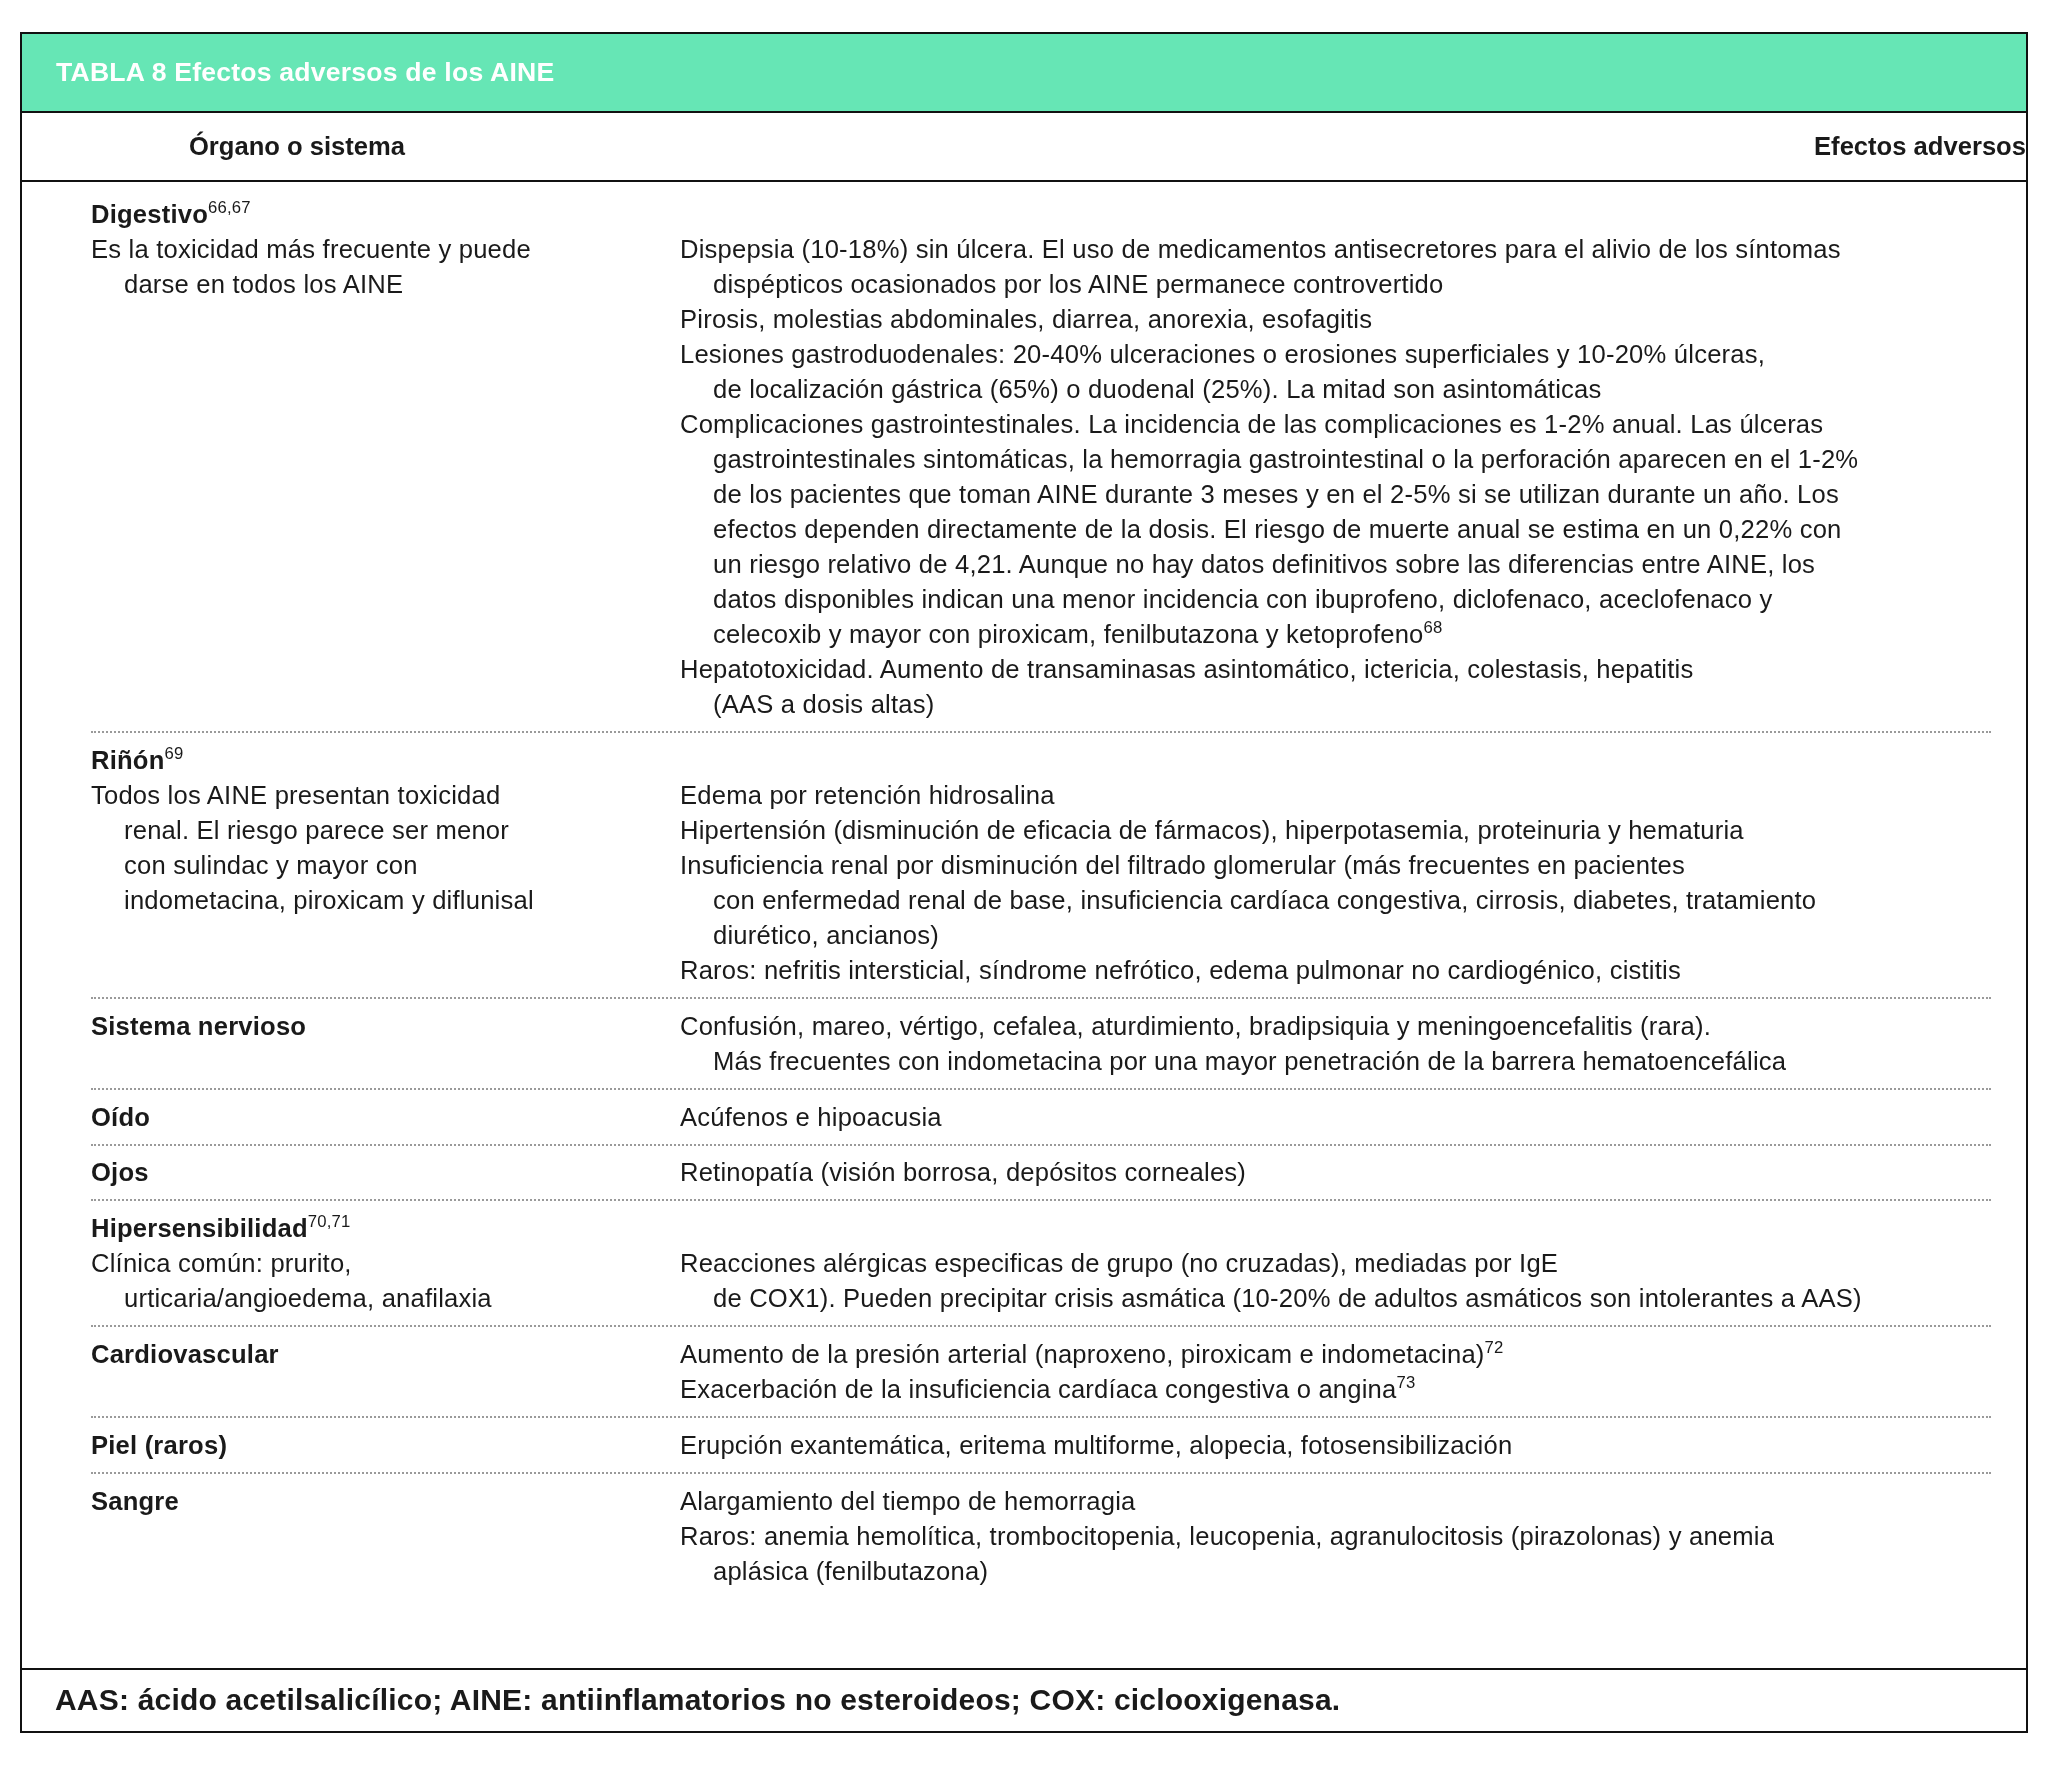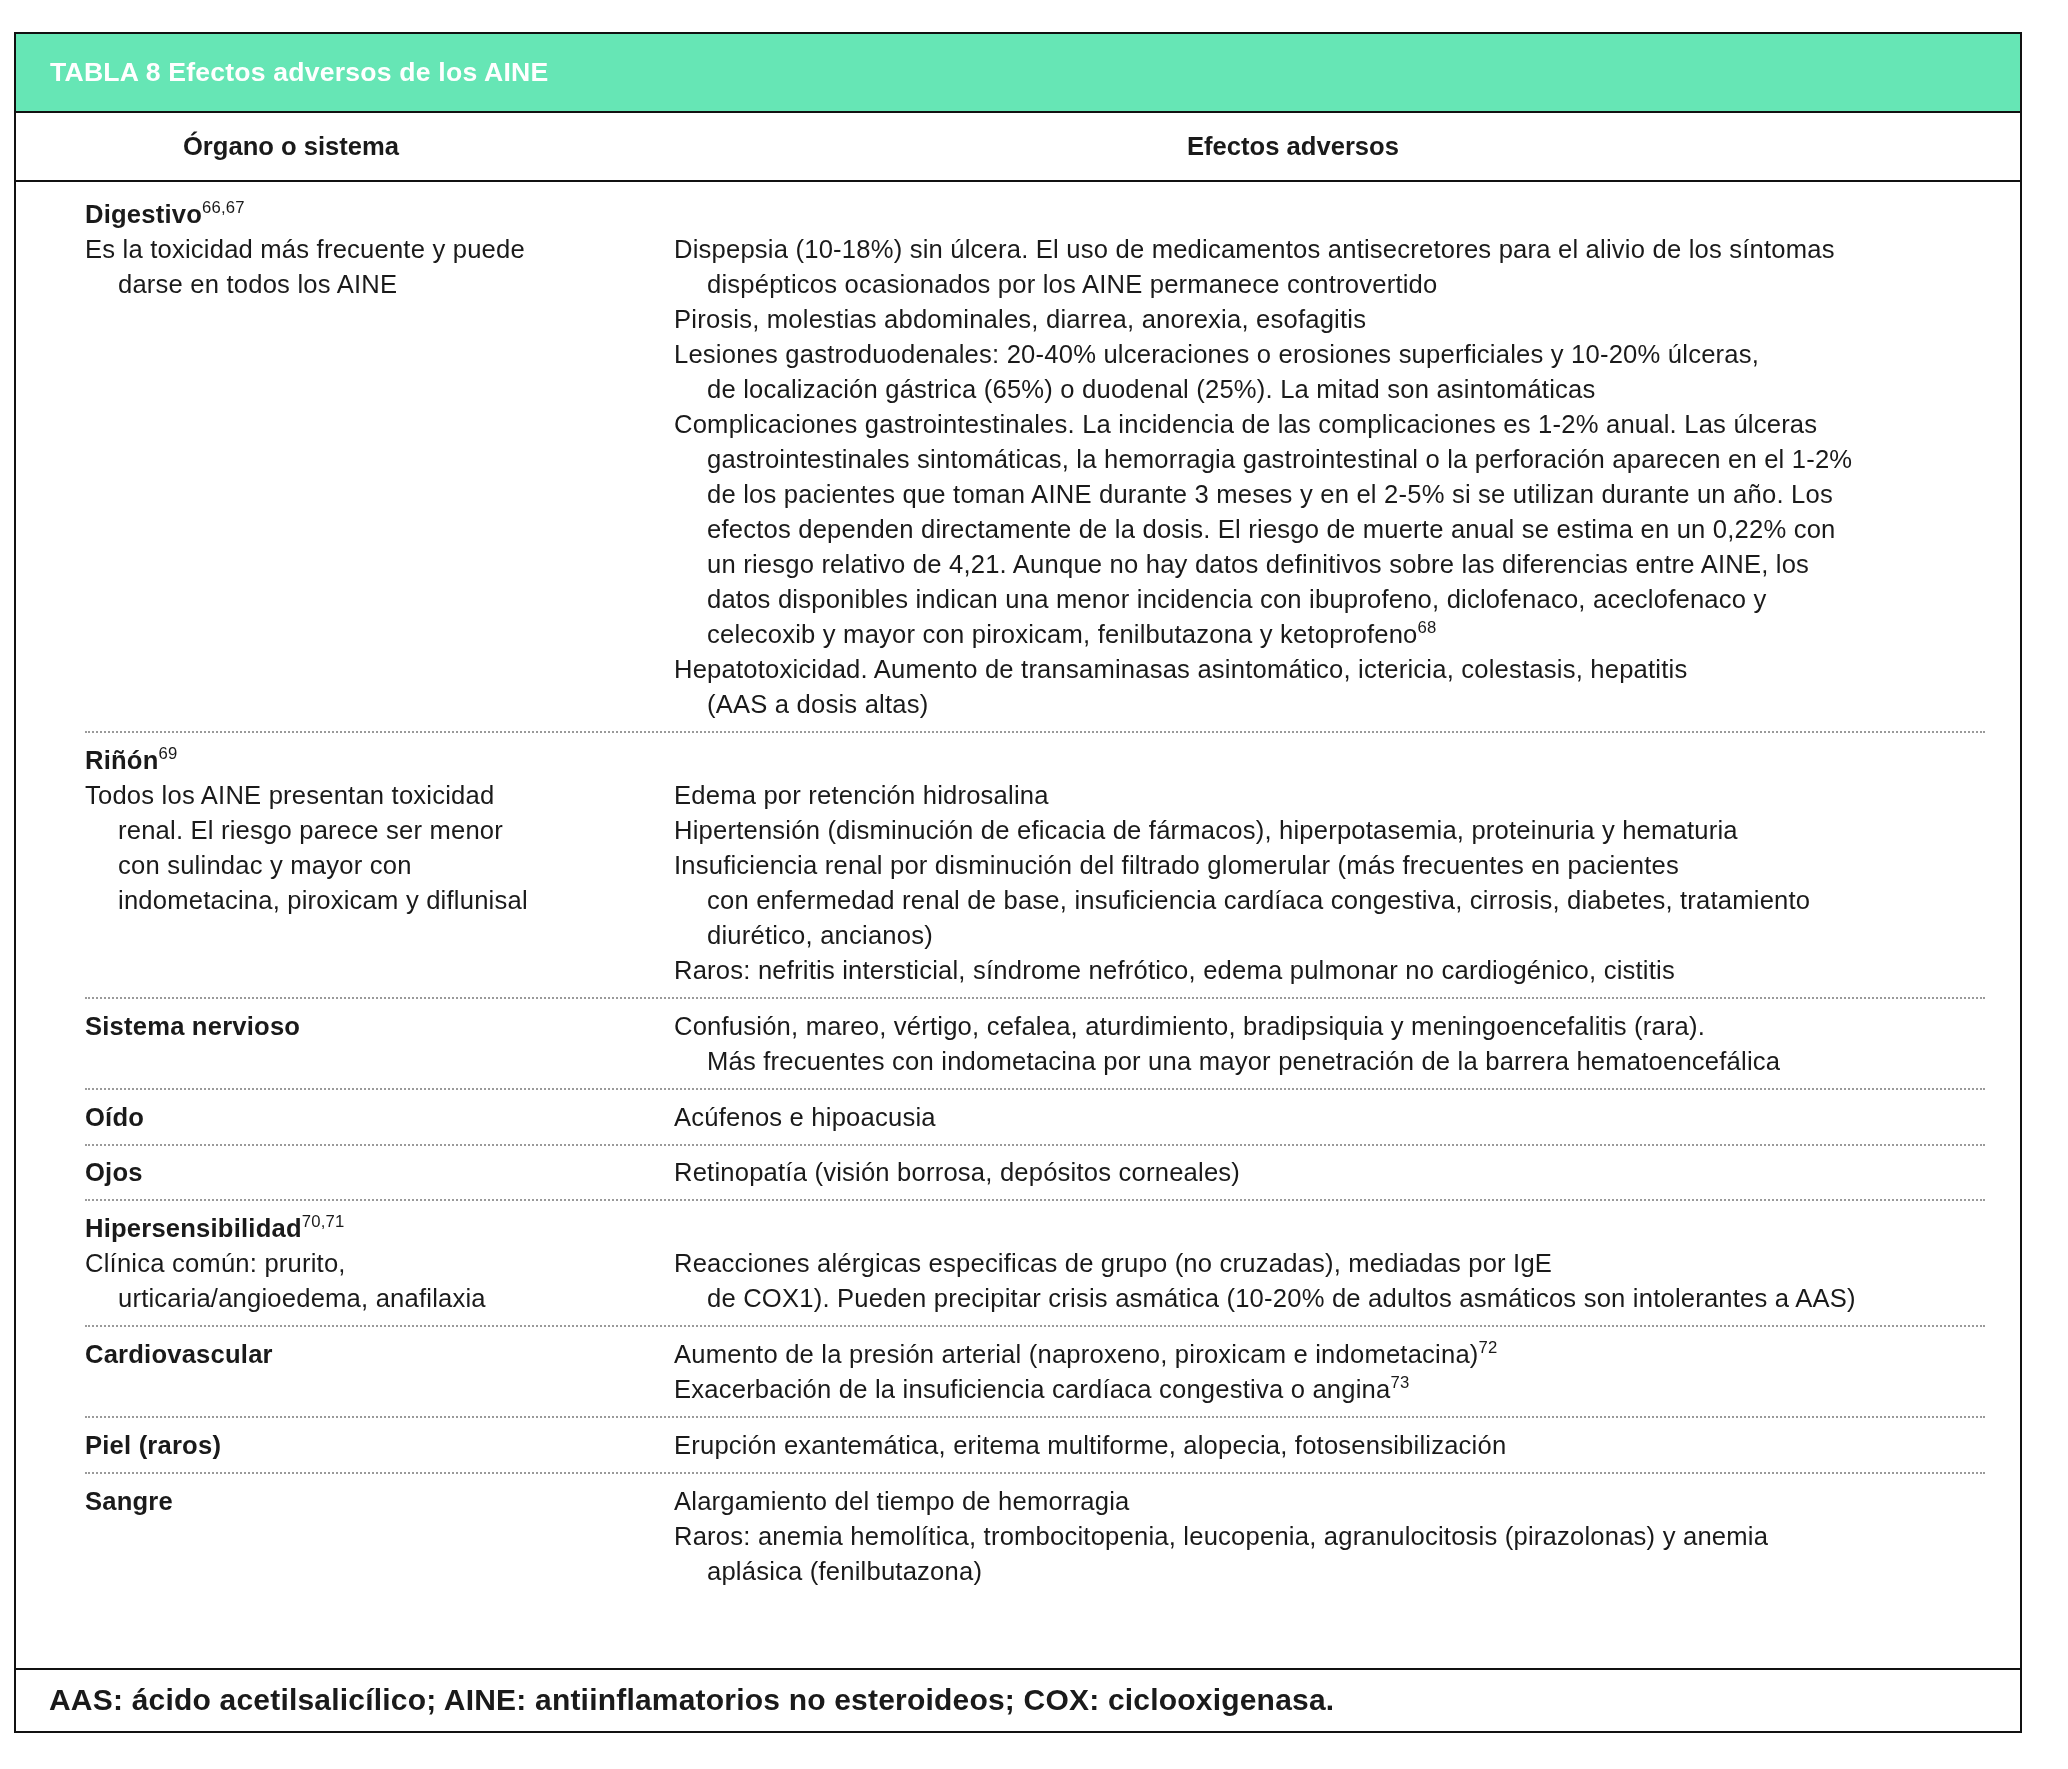--- a/index.html
+++ b/index.html
@@ -1,26 +1,26 @@
 <!DOCTYPE html>
 <html><head>
 <meta charset="utf-8">
 <style>
   html, body { margin: 0; padding: 0; background: #ffffff; }
   body { width: 2069px; height: 1769px; position: relative; overflow: hidden;
          font-family: "Liberation Sans", "DejaVu Sans", sans-serif; color: #1a1a1a; }
-  .table { position: absolute; left: 14px; top: 31.5px; width: 2008px; height: 1701px;
+  .table { position: absolute; left: 20px; top: 31.5px; width: 2008px; height: 1701px;
            border: 2px solid #111; box-sizing: border-box; }
   .title-bar { height: 79px; background: #66e6b5; border-bottom: 2px solid #111; box-sizing: border-box;
                display: flex; align-items: center; padding-left: 34px; }
   .title { color: #ffffff; font-weight: bold; font-size: 26.6px; letter-spacing: 0.2px; }
   .col-head { height: 69px; border-bottom: 2px solid #111; box-sizing: border-box; display: flex;
               align-items: center; font-weight: bold; font-size: 25.6px; }
   .col-head .c1 { width: 550px; text-align: center; }
-  .col-head .c2 { flex: 1; text-align: center; }
+  .col-head .c2 { flex: 1; text-align: right; }
   .body { position: relative; padding: 0 35px 0 33px; margin-left: 36px; }
   .row { display: flex; padding: 9.9px 0 8.9px 0; border-bottom: 2px dotted #9a9a9a; }
   .row.first { padding-top: 15.8px; }
   .row.last { border-bottom: none; padding-bottom: 7.9px; }
   .left { width: 589px; flex: none; }
   .right { flex: 1; }
   .line { font-size: 25.6px; line-height: 35px; letter-spacing: 0.2px; white-space: nowrap; }
   .label { font-weight: bold; }
   .hang { padding-left: 33px; }
   sup { font-size: 16.7px; line-height: 0; vertical-align: 9.9px; font-weight: normal; }

